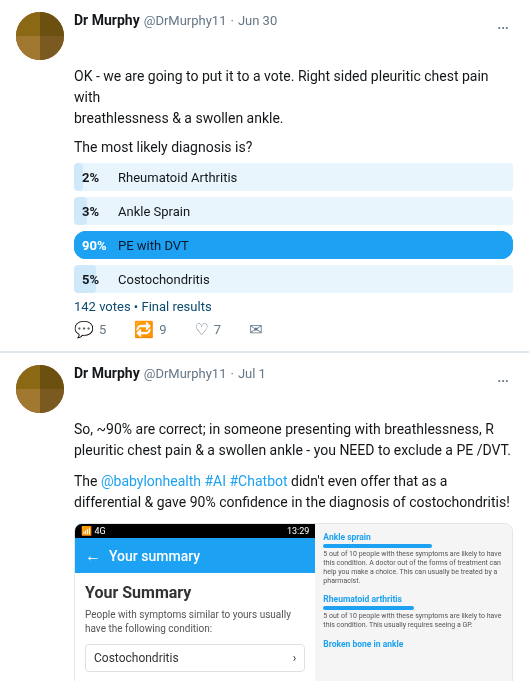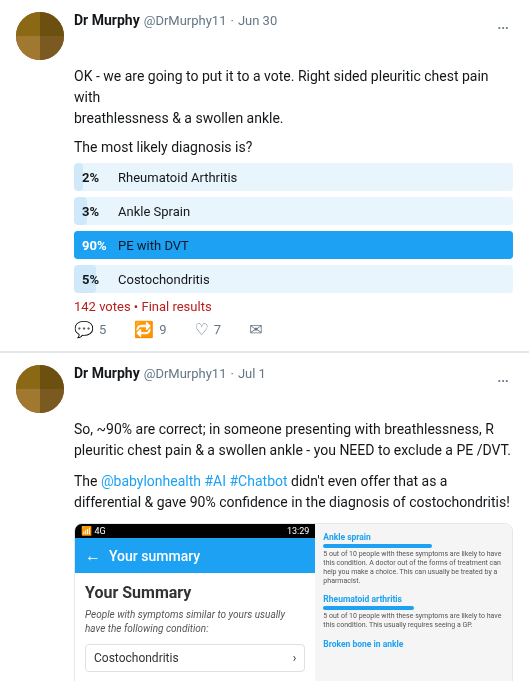--- a/index.html
+++ b/index.html
@@ -142,21 +142,21 @@
       font-size: 13px;
       color: #14171a;
       margin-left: 4px;
     }
     .poll-option.winner-row .poll-percent,
     .poll-option.winner-row .poll-label {
       color: #fff;
     }
     .poll-results {
       font-size: 13px;
-      color: #b91c1c;
+      color: #0c4a6e;
       margin-top: 6px;
       margin-bottom: 2px;
     }
     .tweet-actions {
       display: flex;
       align-items: center;
       gap: 28px;
       margin-top: 6px;
     }
     .action-item {
@@ -223,21 +223,20 @@
       font-size: 16px;
       font-weight: 700;
       color: #333;
       margin-bottom: 6px;
     }
     .phone-summary-text {
       font-size: 10px;
       color: #555;
       line-height: 1.4;
       margin-bottom: 8px;
-      font-style: italic;
     }
     .phone-condition {
       border: 1px solid #e0e0e0;
       border-radius: 4px;
       padding: 6px 8px;
       display: flex;
       justify-content: space-between;
       align-items: center;
       font-size: 12px;
       color: #333;
@@ -322,21 +321,21 @@
 
     <div class="poll-option">
       <div class="poll-bar-container">
         <div class="poll-bar normal" style="width: 3%;"></div>
         <span class="poll-percent">3%</span>
         <span class="poll-label">Ankle Sprain</span>
       </div>
     </div>
 
     <div class="poll-option winner-row">
-      <div class="poll-bar-container" style="background:#1da1f2;">
+      <div class="poll-bar-container" style="background:#1da1f2;border-radius:12px;">
         <div class="poll-bar winner" style="width: 100%;"></div>
         <span class="poll-percent" style="color:#fff;">90%</span>
         <span class="poll-label" style="color:#0f172a;">PE with DVT</span>
       </div>
     </div>
 
     <div class="poll-option">
       <div class="poll-bar-container">
         <div class="poll-bar normal" style="width: 5%;"></div>
         <span class="poll-percent">5%</span>

